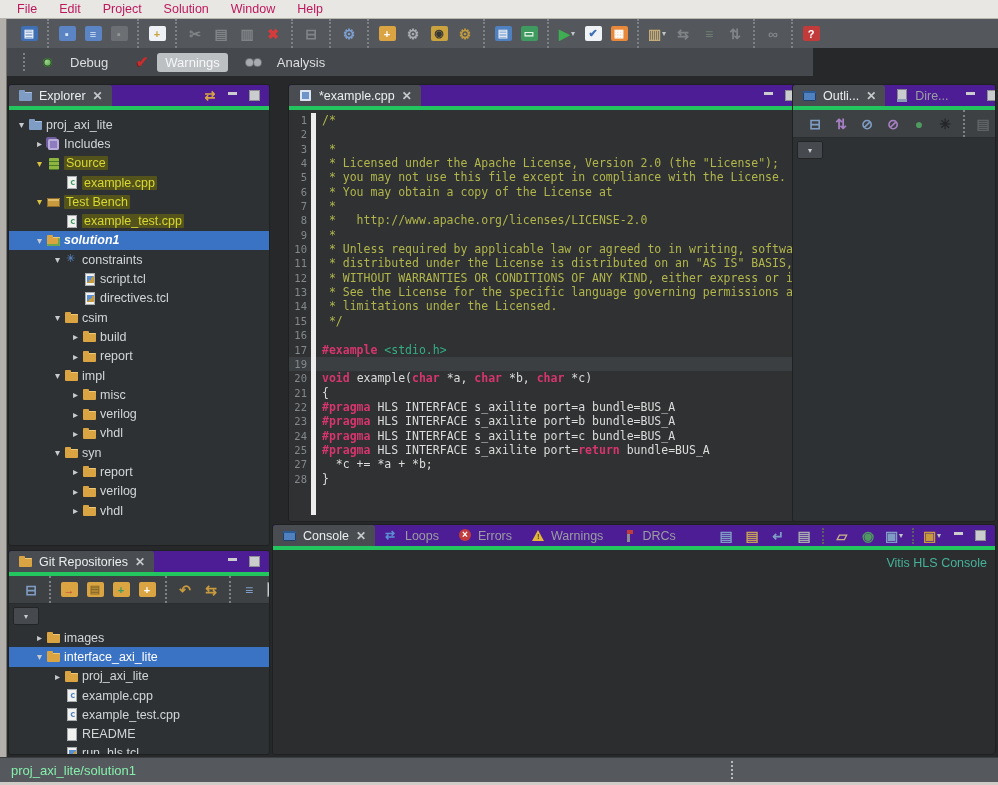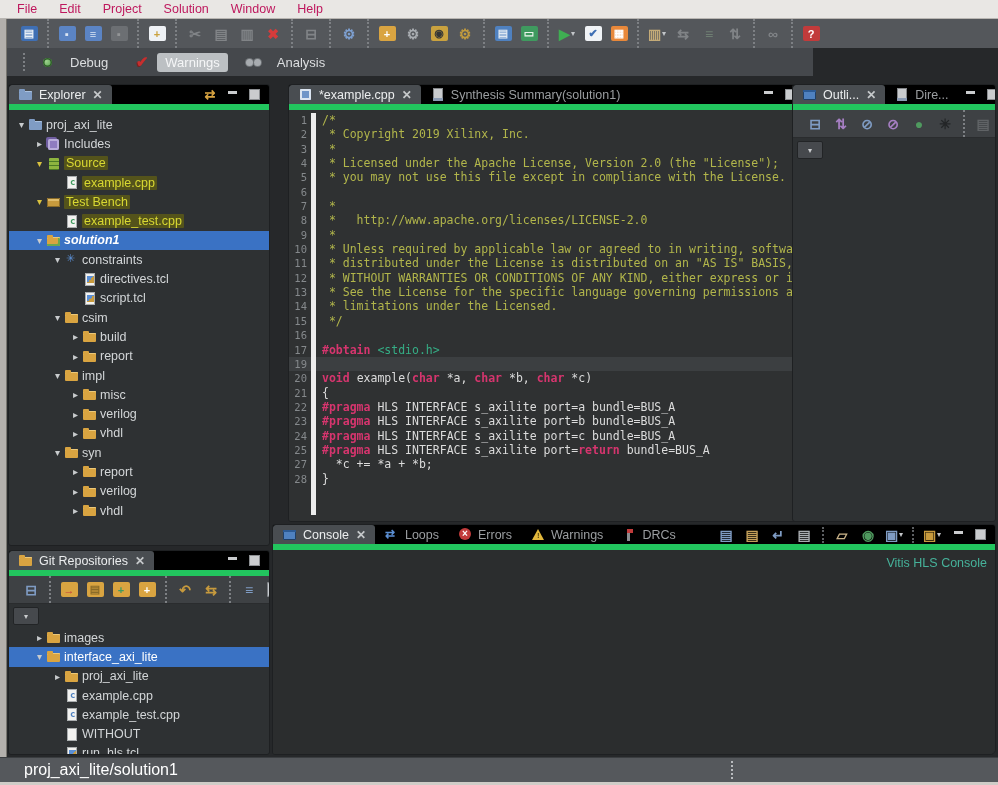--- a/index.html
+++ b/index.html
@@ -24,21 +24,21 @@
   .persp { display:flex; align-items:center; margin-right:10px; padding:2px 4px; }
   .persp .plabel { font-size:13px; color:#dcdee0; margin-left:7px; padding:2px 8px; border-radius:3px; }
   .persp.active .plabel { background:#bcc0c3; color:#f5f6f7; }
   .pic { width:16px; height:16px; display:flex; align-items:center; justify-content:center; }
   .pic-debug::before { content:""; width:9px; height:9px; border-radius:50%; background:radial-gradient(circle at 35% 35%, #9fd48f, #4e9a44); box-shadow:0 0 0 1.5px #2f5e2a inset; }
   .pic-synthesis::before { content:"\2714"; color:#c52f2f; font-size:15px; font-weight:bold; text-shadow:-1px 1px 0 #7e1f1f; }
   .pic-analysis::before { content:""; width:7px; height:7px; border-radius:50%; background:#a8acb0; box-shadow:8px 0 0 #a8acb0, 0 0 0 1px #6e7276, 8px 0 0 1px #6e7276; margin-right:8px; }
 
   
   .panel { position:absolute; background:#2e3133; border:1px solid #1e2022; border-radius:3px; overflow:hidden; }
-  .tabbar { height:25px; background:#000000; border-bottom:6px solid #22c55e; display:flex; align-items:stretch; }
+  .tabbar { height:25px; background:#4c1d95; border-bottom:4px solid #22c55e; display:flex; align-items:stretch; }
   .tab { display:flex; align-items:center; padding:0 9px; font-size:12.5px; color:#9b9ea1; position:relative; }
   .tab.active { background:#494d51; color:#ebedee; border-radius:3px 3px 0 0; }
   .tab .tclose { margin-left:7px; color:#c6c9cb; font-size:12px; font-weight:bold; }
   .tab .ticon { margin-right:5px; }
   .winbtns { margin-left:auto; display:flex; align-items:center; padding-right:6px; }
   .wbtn { width:18px; height:16px; display:flex; align-items:center; justify-content:center; color:#c9cccf; font-size:11px; margin-left:4px; }
   .wbtn.max::before { content:""; width:9px; height:9px; background:#caccce; border:1px solid #8c8f92; }
   .wbtn.min::before { content:""; width:9px; height:3px; background:#caccce; margin-top:-5px; }
 
   
@@ -103,21 +103,21 @@
   #consolepanel { left:272px; top:524px; width:724px; height:231px; border-bottom-right-radius:6px;text-align:right; }
   .consolebody { background:#2b2d2e; height:205px; padding:6px 8px; }
   .consoletitle { font-size:12.5px; color:#46b29a; }
   .csep { width:2px; height:16px; border-left:2px dotted #5c5f62; margin:0 5px; }
 
   
   #outline { left:792px; top:84px; width:204px; height:438px; }
 
   
   .statusbar { position:absolute; left:0; top:757px; width:998px; height:25px; background:#55585c; display:flex; align-items:center; border-top:1px solid #3a3d40; }
-  .statusbar .stext { font-size:16px; color:#ffffff; padding-left:24px; }
+  .statusbar .stext { font-size:13px; color:#86efac; padding-left:11px; }
   .shandle { position:absolute; left:731px; top:3px; height:18px; border-left:2px dotted #b9bcbf; }
   .bottomedge { position:absolute; left:0; top:782px; width:998px; height:3px; background:#cfccc7; }
 </style>
 </head>
 <body>
 
 <div class="menubar" id="menubar">
     <span class="mitem">File</span>
     <span class="mitem">Edit</span>
     <span class="mitem">Project</span>
@@ -301,26 +301,26 @@
         <span class="lbl it">solution1</span>
       </div>
       <div class="trow" style="padding-left: 42px;">
         <span class="arr">▾</span>
         <span class="tic tic-constraints-icon"></span>
         <span class="lbl">constraints</span>
       </div>
       <div class="trow" style="padding-left: 60px;">
         <span class="arr"></span>
         <span class="tic tic-tcl-file-icon"></span>
-        <span class="lbl">directives.tcl</span>
+        <span class="lbl">script.tcl</span>
       </div>
       <div class="trow" style="padding-left: 60px;">
         <span class="arr"></span>
         <span class="tic tic-tcl-file-icon"></span>
-        <span class="lbl">script.tcl</span>
+        <span class="lbl">directives.tcl</span>
       </div>
       <div class="trow" style="padding-left: 42px;">
         <span class="arr">▾</span>
         <span class="tic tic-folder-icon"></span>
         <span class="lbl">csim</span>
       </div>
       <div class="trow" style="padding-left: 60px;">
         <span class="arr">▸</span>
         <span class="tic tic-folder-icon"></span>
         <span class="lbl">build</span>
@@ -447,65 +447,61 @@
         <span class="lbl">example.cpp</span>
       </div>
       <div class="trow" style="padding-left: 42px;">
         <span class="arr"></span>
         <span class="tic tic-c-file-icon"></span>
         <span class="lbl">example_test.cpp</span>
       </div>
       <div class="trow" style="padding-left: 42px;">
         <span class="arr"></span>
         <span class="tic tic-file-icon"></span>
-        <span class="lbl">WITHOUT</span>
+        <span class="lbl">README</span>
       </div>
       <div class="trow" style="padding-left: 42px;">
         <span class="arr"></span>
         <span class="tic tic-tcl-file-icon"></span>
         <span class="lbl">run_hls.tcl</span>
       </div>
     </div>
 </div>
 
 <div class="panel" id="editor">
   <div class="tabbar" id="editor-tabs">
       <div class="tab active">
         <span class="ticon tic tic-cpp-doc-icon"></span>
         <span>*example.cpp</span>
         <span class="tclose">✕</span>
       </div>
-      <div class="tab">
-        <span class="ticon tic tic-report-doc-icon"></span>
-        <span>Synthesis Summary(solution1)</span>
-      </div>
       <div class="winbtns">
         <span class="wbtn min"></span>
         <span class="wbtn max"></span>
       </div>
     </div>
   <div class="codewrap">
     <div id="code-lines">
         <div class="cl"><span class="ln">1</span><span class="ct"><span class="tk-c">/*</span></span></div>
-        <div class="cl"><span class="ln">2</span><span class="ct"><span class="tk-c"> * Copyright 2019 Xilinx, Inc.</span></span></div>
+        <div class="cl"><span class="ln">2</span></div>
         <div class="cl"><span class="ln">3</span><span class="ct"><span class="tk-c"> *</span></span></div>
         <div class="cl"><span class="ln">4</span><span class="ct"><span class="tk-c"> * Licensed under the Apache License, Version 2.0 (the "License");</span></span></div>
         <div class="cl"><span class="ln">5</span><span class="ct"><span class="tk-c"> * you may not use this file except in compliance with the License.</span></span></div>
-        <div class="cl"><span class="ln">6</span></div>
+        <div class="cl"><span class="ln">6</span><span class="ct"><span class="tk-c"> * You may obtain a copy of the License at</span></span></div>
         <div class="cl"><span class="ln">7</span><span class="ct"><span class="tk-c"> *</span></span></div>
         <div class="cl"><span class="ln">8</span><span class="ct"><span class="tk-c"> *   http://www.apache.org/licenses/LICENSE-2.0</span></span></div>
         <div class="cl"><span class="ln">9</span><span class="ct"><span class="tk-c"> *</span></span></div>
         <div class="cl"><span class="ln">10</span><span class="ct"><span class="tk-c"> * Unless required by applicable law or agreed to in writing, software</span></span></div>
         <div class="cl"><span class="ln">11</span><span class="ct"><span class="tk-c"> * distributed under the License is distributed on an "AS IS" BASIS,</span></span></div>
         <div class="cl"><span class="ln">12</span><span class="ct"><span class="tk-c"> * WITHOUT WARRANTIES OR CONDITIONS OF ANY KIND, either express or implied.</span></span></div>
         <div class="cl"><span class="ln">13</span><span class="ct"><span class="tk-c"> * See the License for the specific language governing permissions and</span></span></div>
         <div class="cl"><span class="ln">14</span><span class="ct"><span class="tk-c"> * limitations under the Licensed.</span></span></div>
         <div class="cl"><span class="ln">15</span><span class="ct"><span class="tk-c"> */</span></span></div>
         <div class="cl"><span class="ln">16</span><span class="ct"></span></div>
-        <div class="cl"><span class="ln">17</span><span class="ct"><span class="tk-k">#obtain</span><span class="tk-p"> </span><span class="tk-s">&lt;stdio.h&gt;</span></span></div>
+        <div class="cl"><span class="ln">17</span><span class="ct"><span class="tk-k">#example</span><span class="tk-p"> </span><span class="tk-s">&lt;stdio.h&gt;</span></span></div>
         <div class="cl cur"><span class="ln">19</span><span class="ct"></span></div>
         <div class="cl"><span class="ln">20</span><span class="ct"><span class="tk-k">void</span><span class="tk-p"> example(</span><span class="tk-k">char</span><span class="tk-p"> *a, </span><span class="tk-k">char</span><span class="tk-p"> *b, </span><span class="tk-k">char</span><span class="tk-p"> *c)</span></span></div>
         <div class="cl"><span class="ln">21</span><span class="ct"><span class="tk-p">{</span></span></div>
         <div class="cl"><span class="ln">22</span><span class="ct"><span class="tk-k">#pragma</span><span class="tk-p"> HLS INTERFACE s_axilite port=a bundle=BUS_A</span></span></div>
         <div class="cl"><span class="ln">23</span><span class="ct"><span class="tk-k">#pragma</span><span class="tk-p"> HLS INTERFACE s_axilite port=b bundle=BUS_A</span></span></div>
         <div class="cl"><span class="ln">24</span><span class="ct"><span class="tk-k">#pragma</span><span class="tk-p"> HLS INTERFACE s_axilite port=c bundle=BUS_A</span></span></div>
         <div class="cl"><span class="ln">25</span><span class="ct"><span class="tk-k">#pragma</span><span class="tk-p"> HLS INTERFACE s_axilite port=</span><span class="tk-k">return</span><span class="tk-p"> bundle=BUS_A</span></span></div>
         <div class="cl"><span class="ln">27</span><span class="ct"><span class="tk-p">  *c += *a + *b;</span></span></div>
         <div class="cl"><span class="ln">28</span><span class="ct"><span class="tk-p">}</span></span></div>
       </div>

